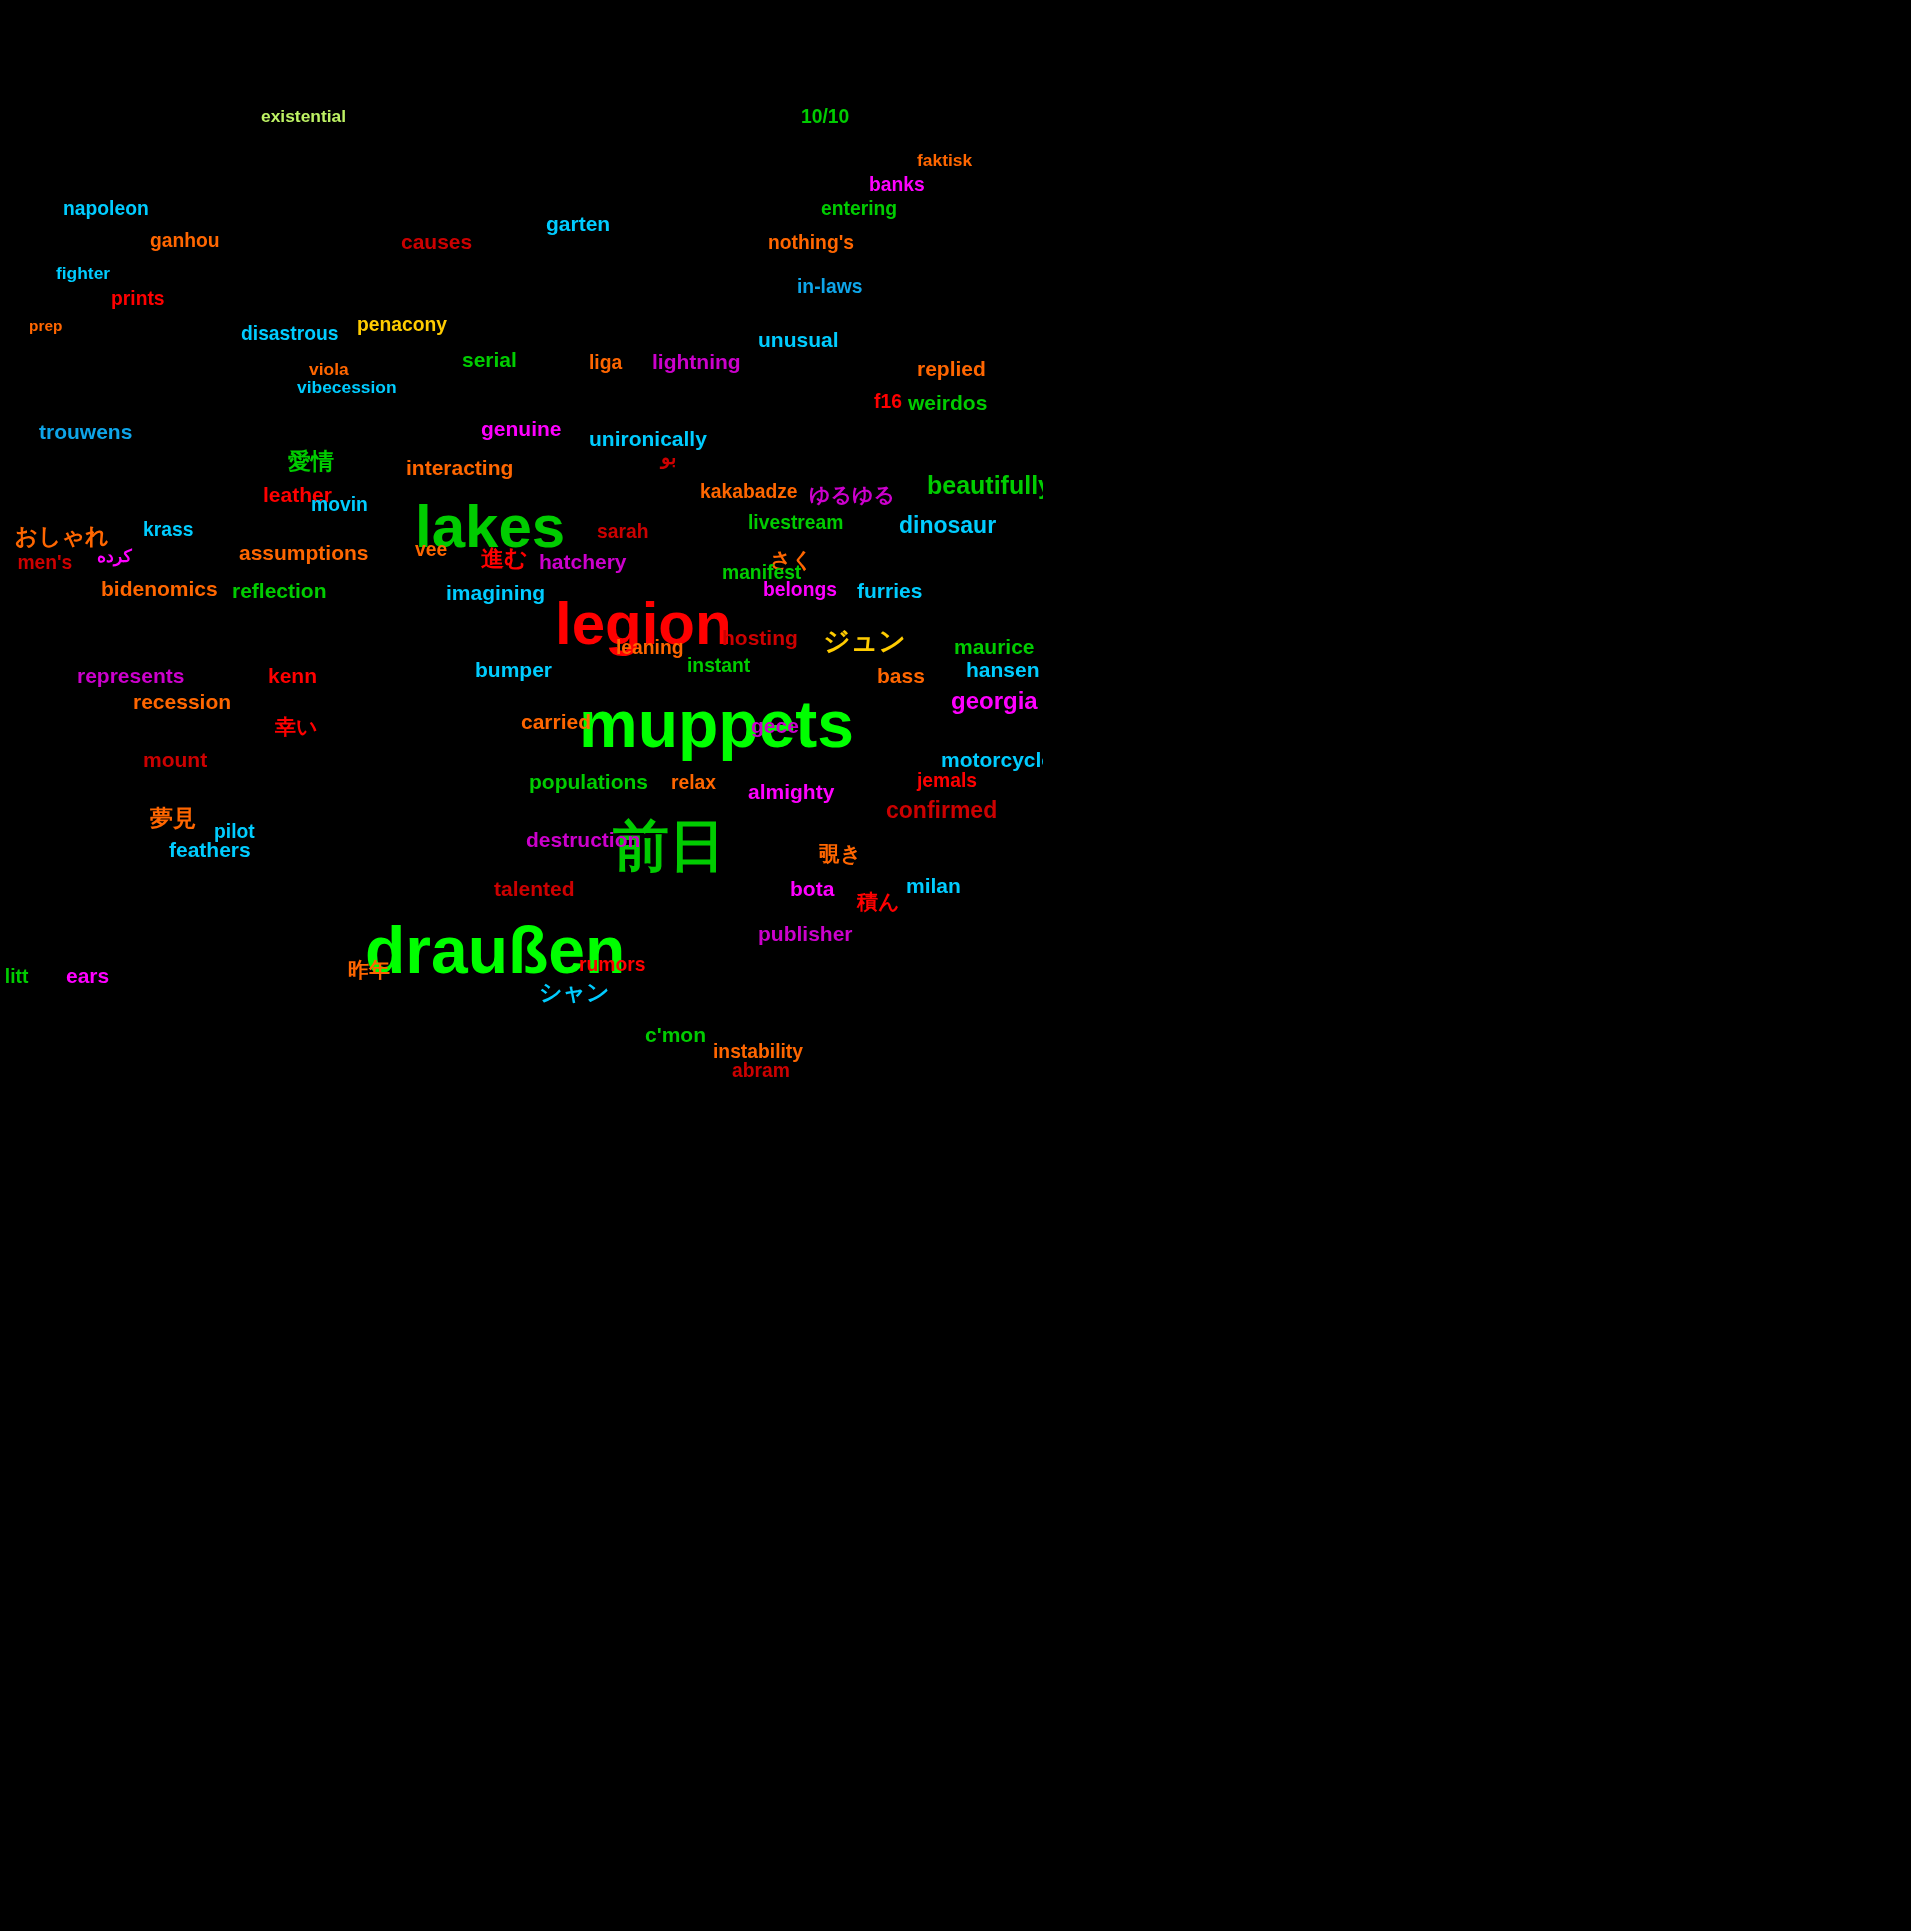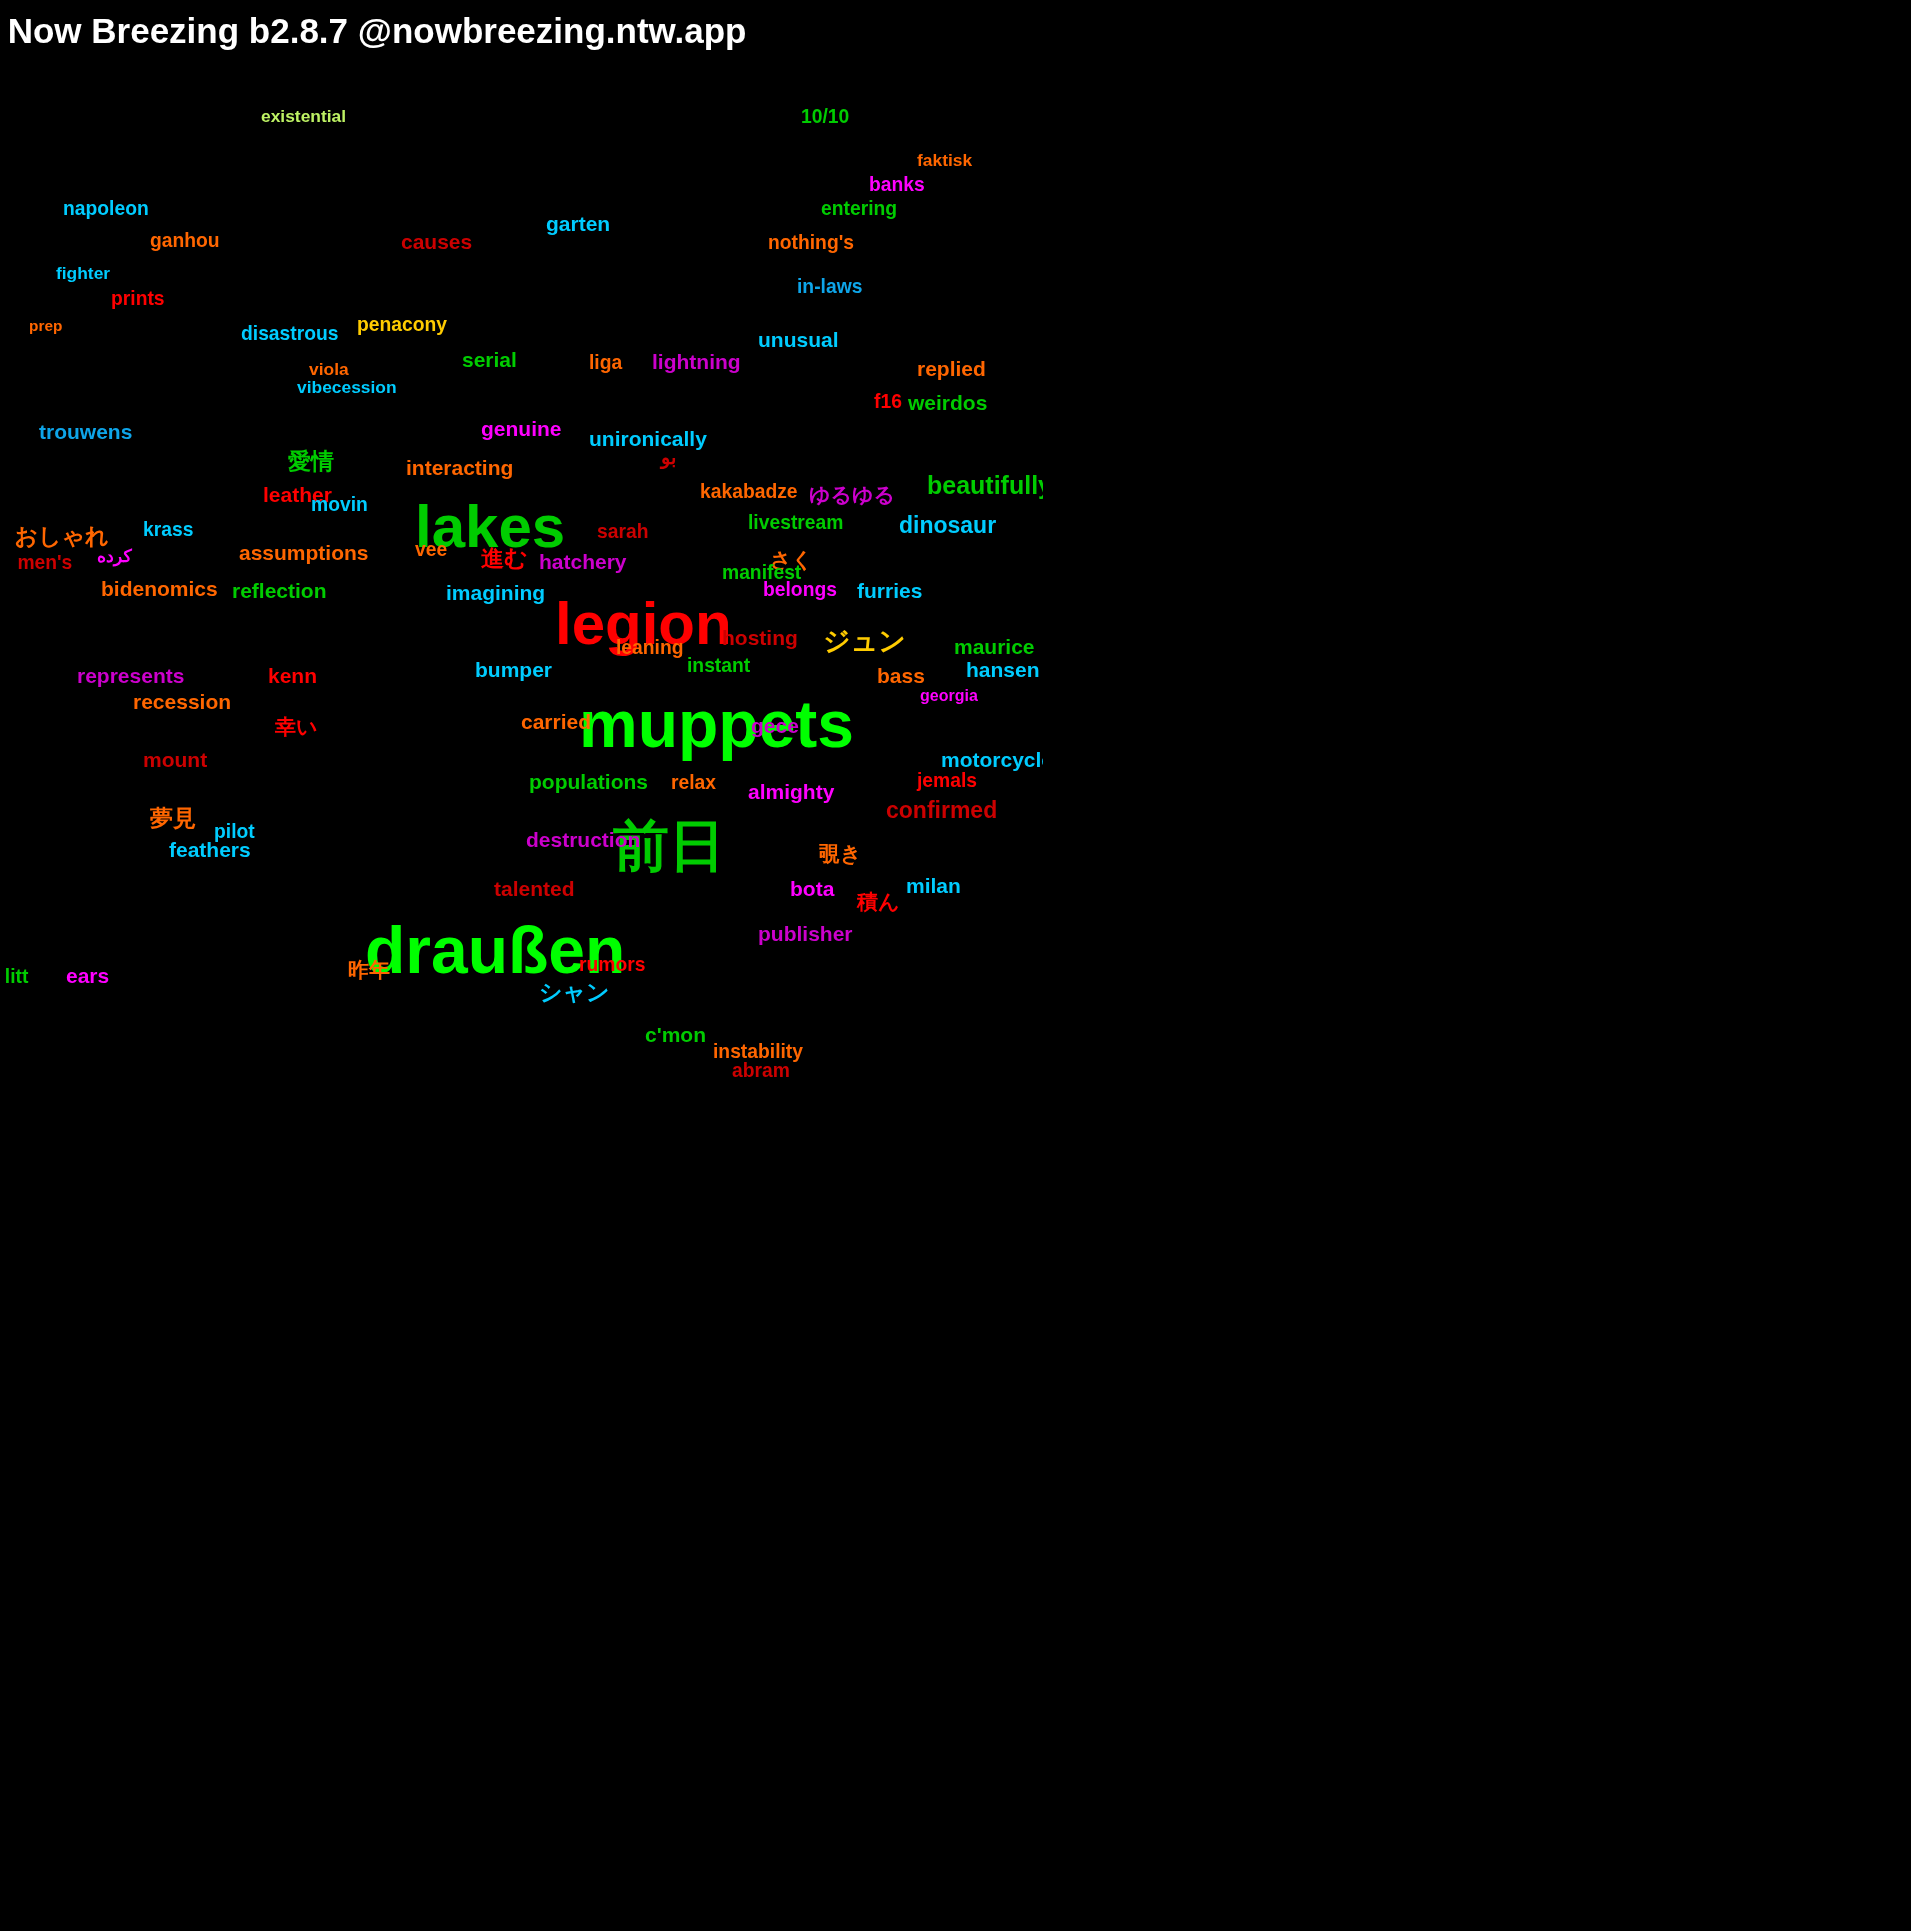--- a/index.html
+++ b/index.html
@@ -24,21 +24,20 @@
     .word {
       position: absolute;
       font-weight: bold;
       white-space: nowrap;
     }
   </style>
 </head>
 <body>
 
 <div class="header">
-  <div>Now Breezing b2.8.7 @nowbreezing.ntw.app</div>
 </div>
 
 <div id="word-cloud">
     <span class="word" style="left: 261px; top: 106px; color: #bef264; font-size: 17.4px;">existential</span>
     <span class="word" style="left: 801px; top: 106px; color: rgb(0, 204, 0); font-size: 19.3px;">10/10</span>
     <span class="word" style="left: 917px; top: 150px; color: rgb(255, 102, 0); font-size: 17.4px;">faktisk</span>
     <span class="word" style="left: 869px; top: 174px; color: rgb(255, 0, 255); font-size: 19.3px;">banks</span>
     <span class="word" style="left: 63px; top: 198px; color: rgb(0, 204, 255); font-size: 19.3px;">napoleon</span>
     <span class="word" style="left: 821px; top: 198px; color: rgb(0, 204, 0); font-size: 19.3px;">entering</span>
     <span class="word" style="left: 150px; top: 230px; color: rgb(255, 102, 0); font-size: 19.3px;">ganhou</span>
@@ -96,21 +95,21 @@
     <span class="word" style="left: 823px; top: 623px; color: rgb(255, 204, 0); font-size: 27px;">ジュン</span>
     <span class="word" style="left: 77px; top: 664px; color: rgb(204, 0, 204); font-size: 21px;">represents</span>
     <span class="word" style="left: 268px; top: 664px; color: rgb(255, 0, 0); font-size: 21px;">kenn</span>
     <span class="word" style="left: 475px; top: 658px; color: rgb(0, 204, 255); font-size: 21px;">bumper</span>
     <span class="word" style="left: 681px; top: 655px; color: rgb(0, 204, 0); font-size: 19.3px; margin-left: 6px;">instant</span>
     <span class="word" style="left: 877px; top: 664px; color: rgb(255, 102, 0); font-size: 21px;">bass</span>
     <span class="word" style="left: 133px; top: 690px; color: rgb(255, 102, 0); font-size: 21px;">recession</span>
     <span class="word" style="left: 275px; top: 713px; color: rgb(255, 0, 0); font-size: 21px;">幸い</span>
     <span class="word" style="left: 954px; top: 635px; color: rgb(0, 204, 0); font-size: 21px;">maurice</span>
     <span class="word" style="left: 966px; top: 658px; color: rgb(0, 204, 255); font-size: 21px;">hansen</span>
-    <span class="word" style="left: 920px; top: 687px; color: rgb(255, 0, 255); font-size: 16px;">georgia</span>
+    <span class="word" style="left: 951px; top: 687px; color: rgb(255, 0, 255); font-size: 24px;">georgia</span>
     <span class="word" style="left: 579px; top: 686px; color: rgb(0, 255, 0); font-size: 66px;">muppets</span>
     <span class="word" style="left: 521px; top: 710px; color: rgb(255, 102, 0); font-size: 21px;">carried</span>
     <span class="word" style="left: 751px; top: 714px; color: rgb(204, 0, 204); font-size: 21px;">gece</span>
     <span class="word" style="left: 143px; top: 748px; color: rgb(204, 0, 0); font-size: 21px;">mount</span>
     <span class="word" style="left: 941px; top: 748px; color: rgb(0, 204, 255); font-size: 21px;">motorcycle</span>
     <span class="word" style="left: 917px; top: 770px; color: rgb(255, 0, 0); font-size: 19.3px;">jemals</span>
     <span class="word" style="left: 529px; top: 770px; color: rgb(0, 204, 0); font-size: 21px;">populations</span>
     <span class="word" style="left: 671px; top: 772px; color: rgb(255, 102, 0); font-size: 19.3px;">relax</span>
     <span class="word" style="left: 748px; top: 780px; color: rgb(255, 0, 255); font-size: 21px;">almighty</span>
     <span class="word" style="left: 886px; top: 797px; color: rgb(204, 0, 0); font-size: 23px;">confirmed</span>

